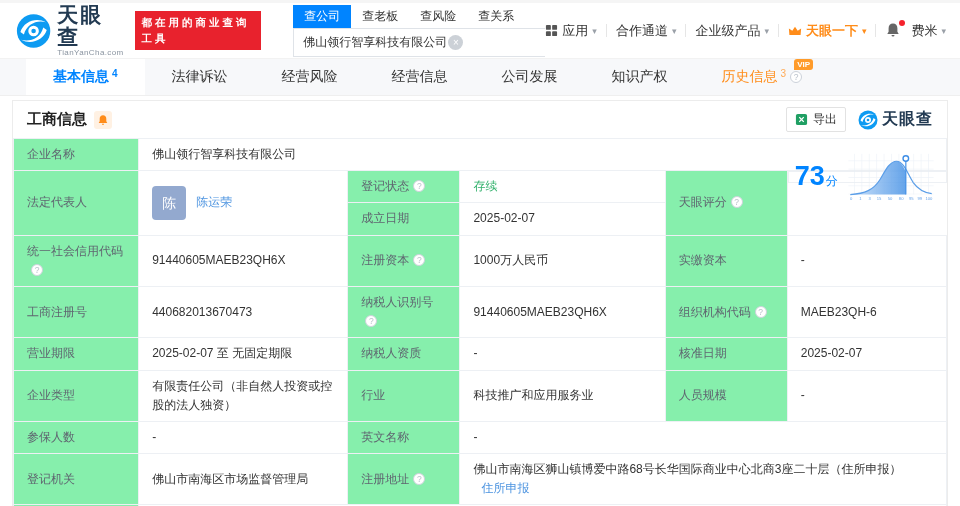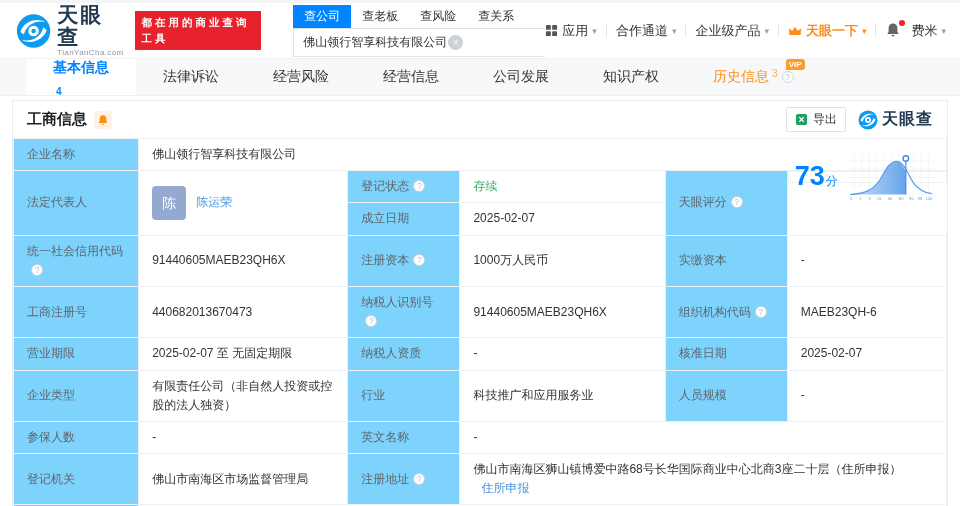--- a/index.html
+++ b/index.html
@@ -32,21 +32,21 @@
   .caret { font-size:9px; color:#9aa0a8; }
   .vip-nav { color:#ff8c19; font-weight:bold; }
   .vip-nav .caret { color:#ff8c19; }
   .bell-wrap { position:relative; width:17px; height:18px; cursor:pointer; }
   .bell-dot { position:absolute; top:-2px; right:-3px; width:6px; height:6px; border-radius:50%; background:#f5222d; }
 
   
   .tabbar { height:38px; background:#f7f8fa; border-top:1px solid #f2f2f2; border-bottom:1px solid #efefef;
     display:flex; padding:0 26px; }
   .tab { position:relative; padding:0 27px; display:flex; align-items:center; font-size:14px; color:#333; cursor:pointer; }
-  .tab.active { background:#fff; color:#0084ff; font-weight:bold;flex-direction:column; }
+  .tab.active { background:#fff; color:#0084ff; font-weight:bold; }
   .tab .cnt { font-size:10px; margin-left:3px; color:#0084ff; align-self:flex-start; margin-top:9px; }
   .tab.hist { color:#ff8c19; }
   .tab.hist .cnt { color:#ffab57; }
   .vip-badge { position:absolute; top:0; right:16px; background:#ff9b2a; color:#fff; font-size:8px;
     font-weight:bold; padding:0 3px; border-radius:3px 3px 3px 0; line-height:11px; }
   .help { display:inline-block; width:12px; height:12px; line-height:11px; border:1px solid #ccd2da;
     border-radius:50%; color:#b9c0ca; font-size:8.5px; text-align:center; margin-left:4px;
     vertical-align:1px; background:#fff; font-weight:normal; }
 
   
@@ -57,21 +57,21 @@
     display:flex; align-items:center; justify-content:center; }
   .card-right { margin-left:auto; display:flex; align-items:center; gap:12px; }
   .export-btn { display:flex; align-items:center; gap:5px; border:1px solid #e2e2e2; border-radius:2px;
     padding:3px 8px; font-size:12px; color:#333; background:#fff; cursor:pointer; font-family:inherit; }
   .mini-logo { display:flex; align-items:center; gap:4px; }
   .mini-logo svg { width:20px; height:20px; }
   .mini-brand { font-size:16px; font-weight:bold; color:#223a52; letter-spacing:1px; }
 
   table.info { width:100%; border-collapse:collapse; table-layout:fixed; font-size:12px; }
   .info td { border:1px solid #edf0f4; padding:6px 13px; vertical-align:middle; line-height:1.6; color:#333; word-break:break-all; }
-  .info td.lbl { background:#7dd3fc; color:#5f6670; }
+  .info td.lbl { background:#86efac; color:#5f6670; }
   .r1 td { height:20px; }
   .r2a td, .r2b td { height:12px; }
   .r3 td, .r4 td, .r5 td, .r7 td, .r8 td { height:17px; }
   .r6 td { height:31px; }
   .r9 td { padding-top:8px; padding-bottom:8px; line-height:1.65; }
   .rep-cell { display:flex; align-items:center; gap:10px; }
   .avatar { width:34px; height:34px; border-radius:4px; background:#93a9cf; color:#fff; font-size:14px;
     display:flex; align-items:center; justify-content:center; flex:none; }
   .link { color:#4d94e0; cursor:pointer; text-decoration:none; }
   .green { color:#32b16c; }

